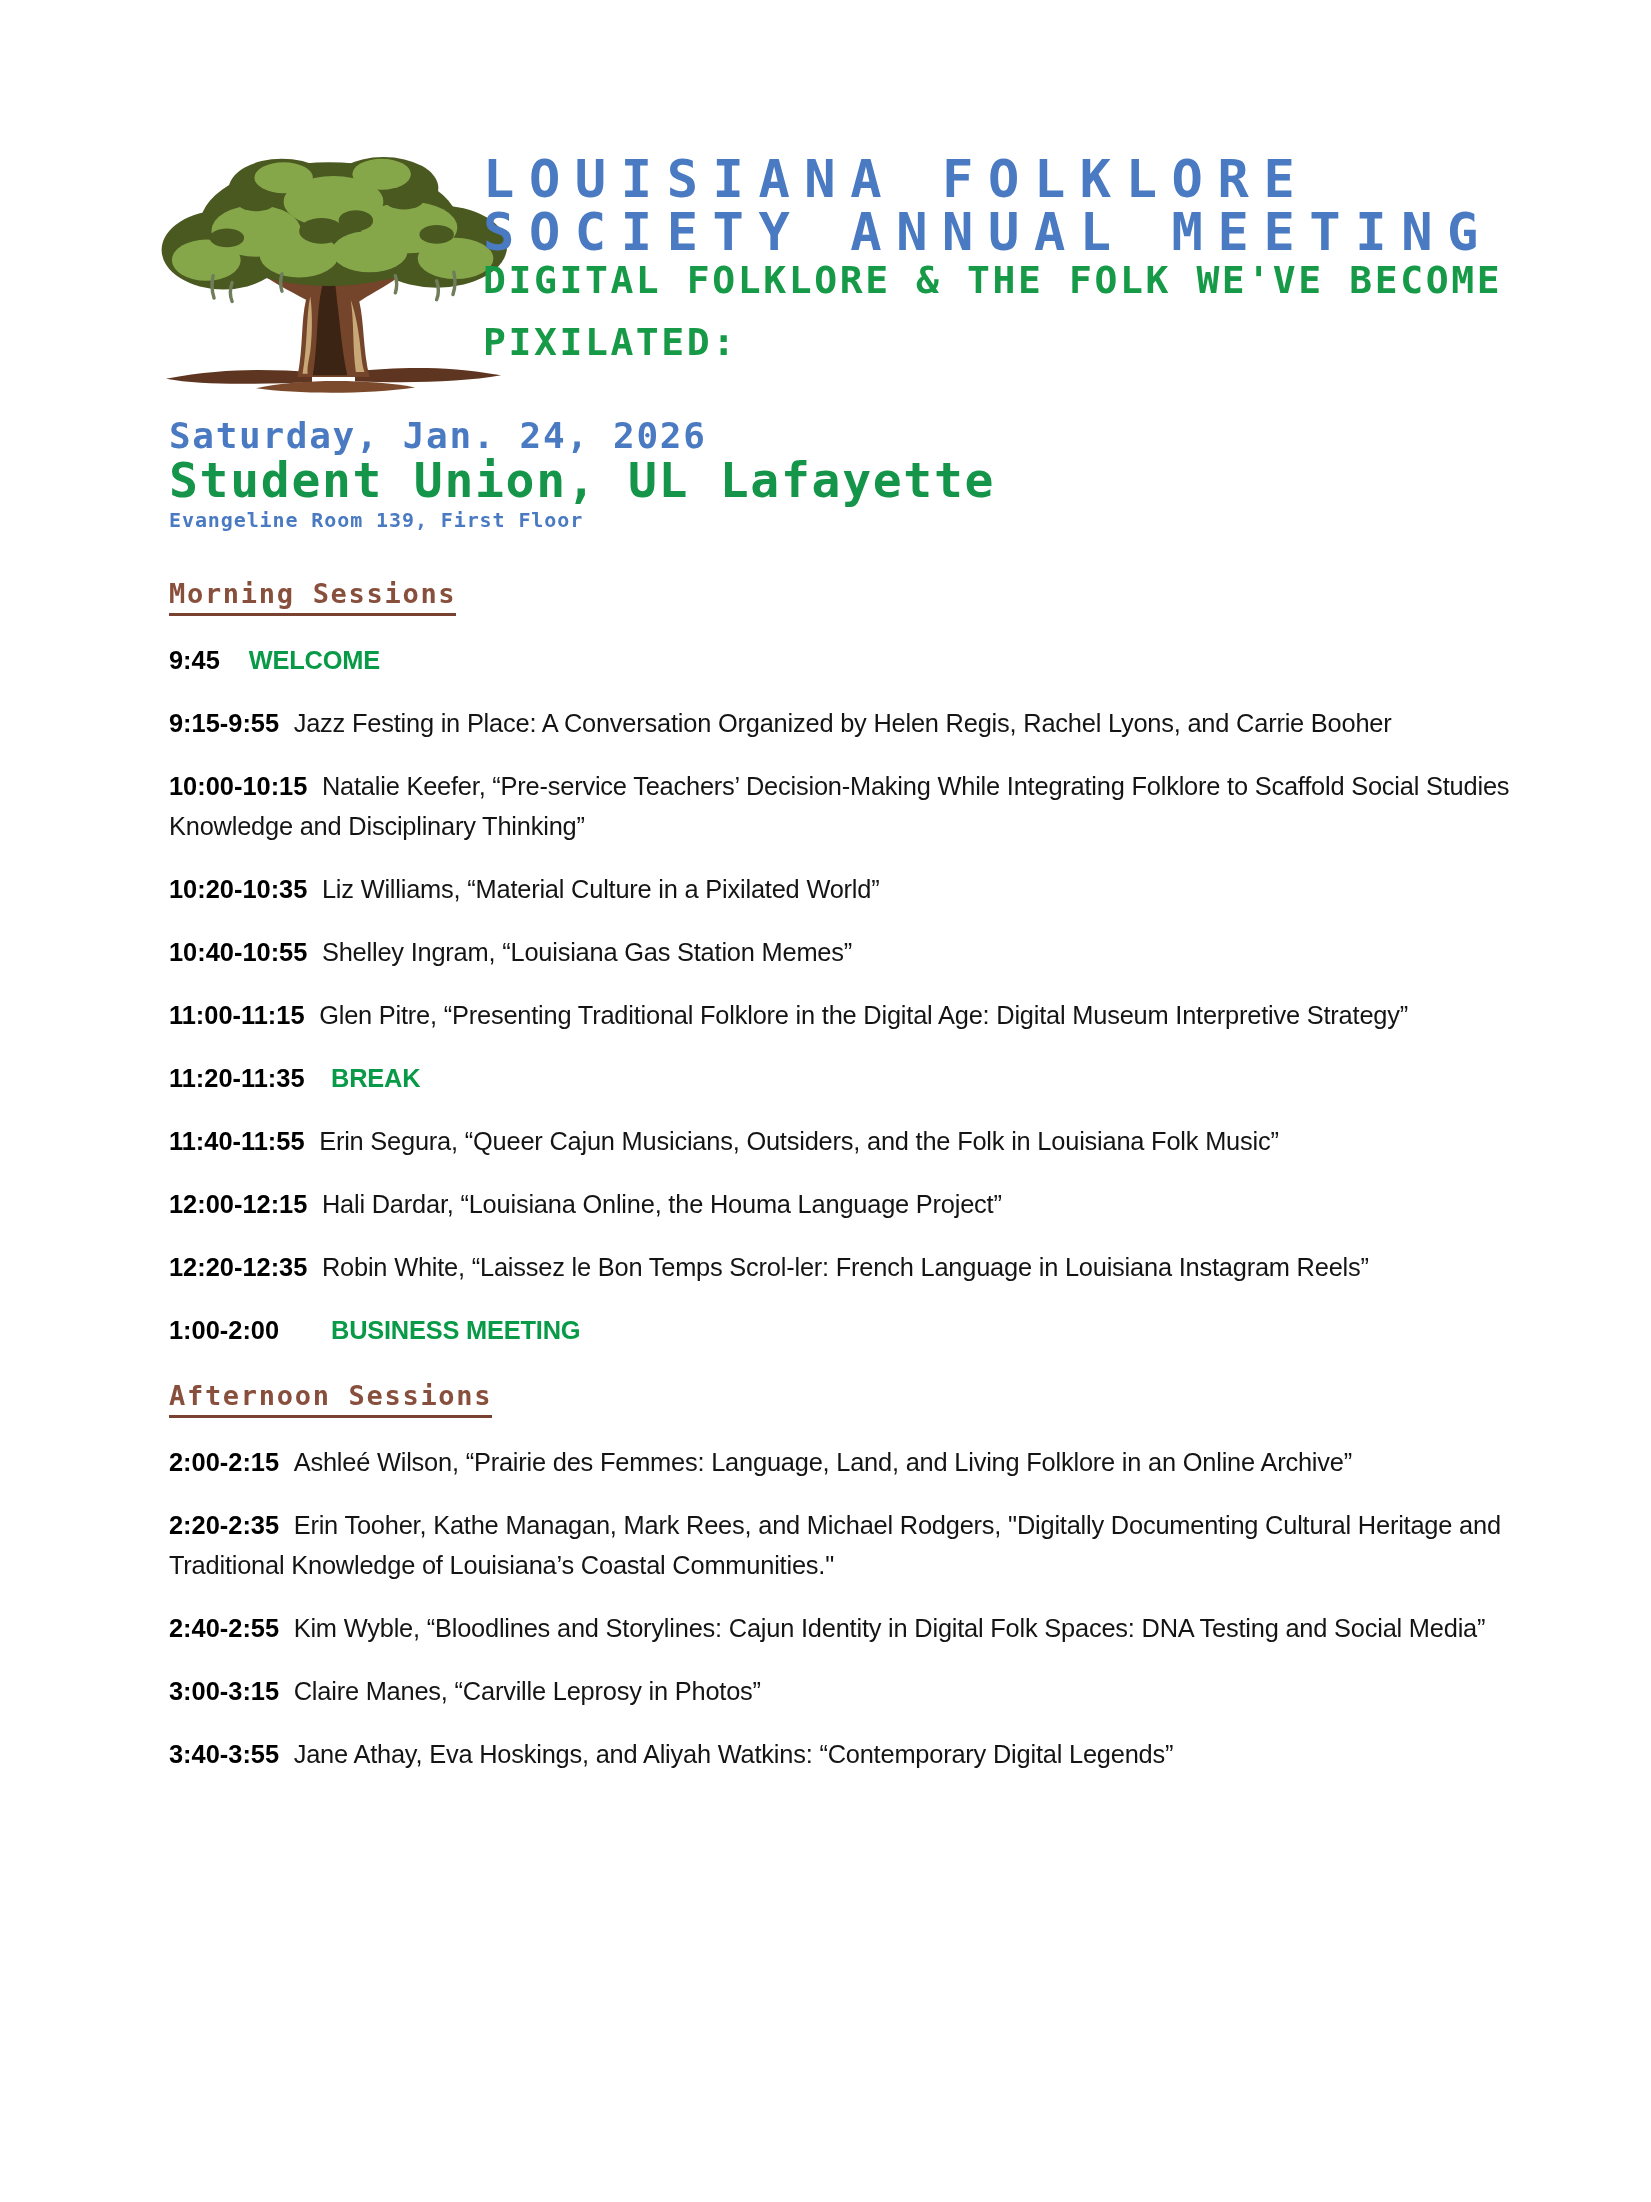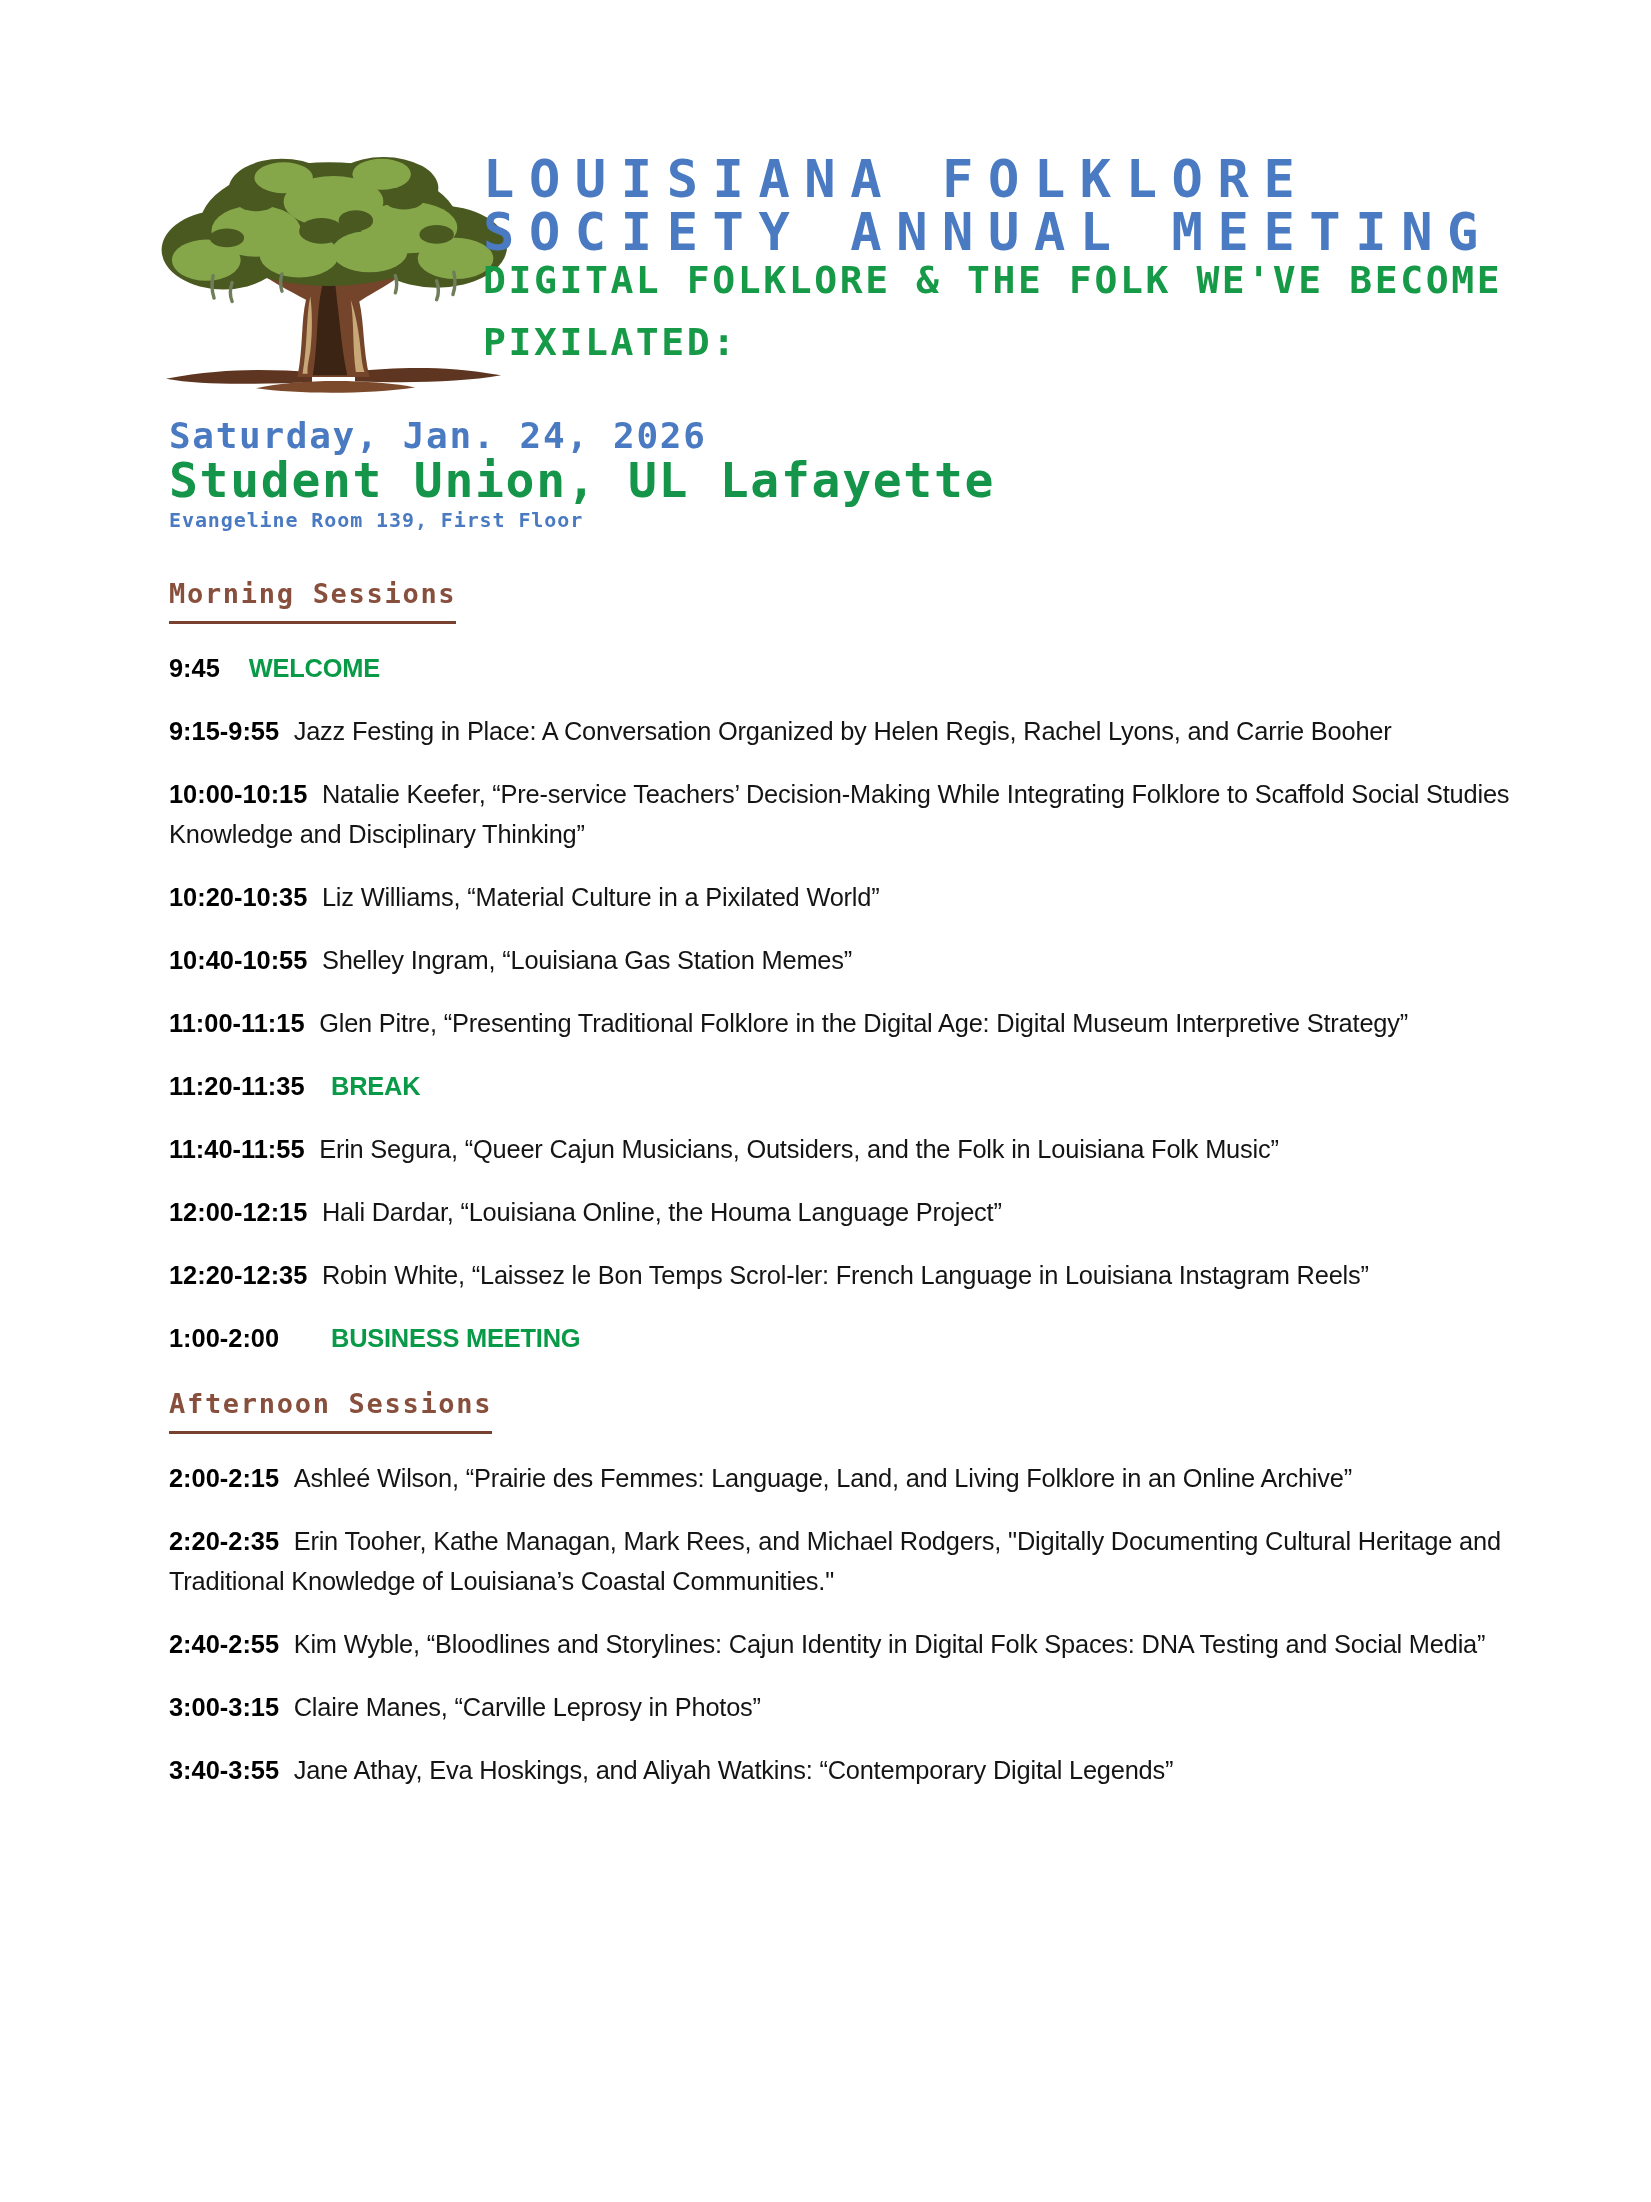--- a/index.html
+++ b/index.html
@@ -19,21 +19,21 @@
   .eventblock{position:absolute;left:169px;top:387px;white-space:nowrap;}
   .ev-date{color:#4a7ac1;font-size:36px;line-height:45px;letter-spacing:1.7px;}
   .ev-venue{color:#15954a;font-size:48px;line-height:45px;letter-spacing:1.7px;}
   .ev-room{color:#4a7ac1;font-size:20px;line-height:29px;letter-spacing:0.9px;margin-top:3.4px;}
 
   
   .schedule{position:absolute;left:169px;top:553px;width:1398px;}
   .section-head{font-family:"DejaVu Sans Mono",monospace;font-weight:bold;
                 color:#874f3c;font-size:27px;letter-spacing:1.7px;
                 display:inline-block;border-bottom:3.4px solid #79412f;
-                padding-bottom:13px;line-height:29px;margin:0 0 24px 0;}
+                padding-bottom:5px;line-height:29px;margin:0 0 24px 0;}
   .section-head.afternoon{margin-top:7.7px;}
   .item{font-size:25.4px;line-height:40px;margin:0 0 23px 0;letter-spacing:-0.2px;}
   .time{font-weight:bold;color:#000;margin-right:14.6px;letter-spacing:0;}
   .label{color:#089a47;font-weight:bold;}
   .tab .time{display:inline-block;min-width:162px;margin-right:0;}
   .tab-s .time{display:inline-block;min-width:66px;margin-right:13.8px;}
   .desc{color:#141414;}
 </style>
 </head>
 <body>

